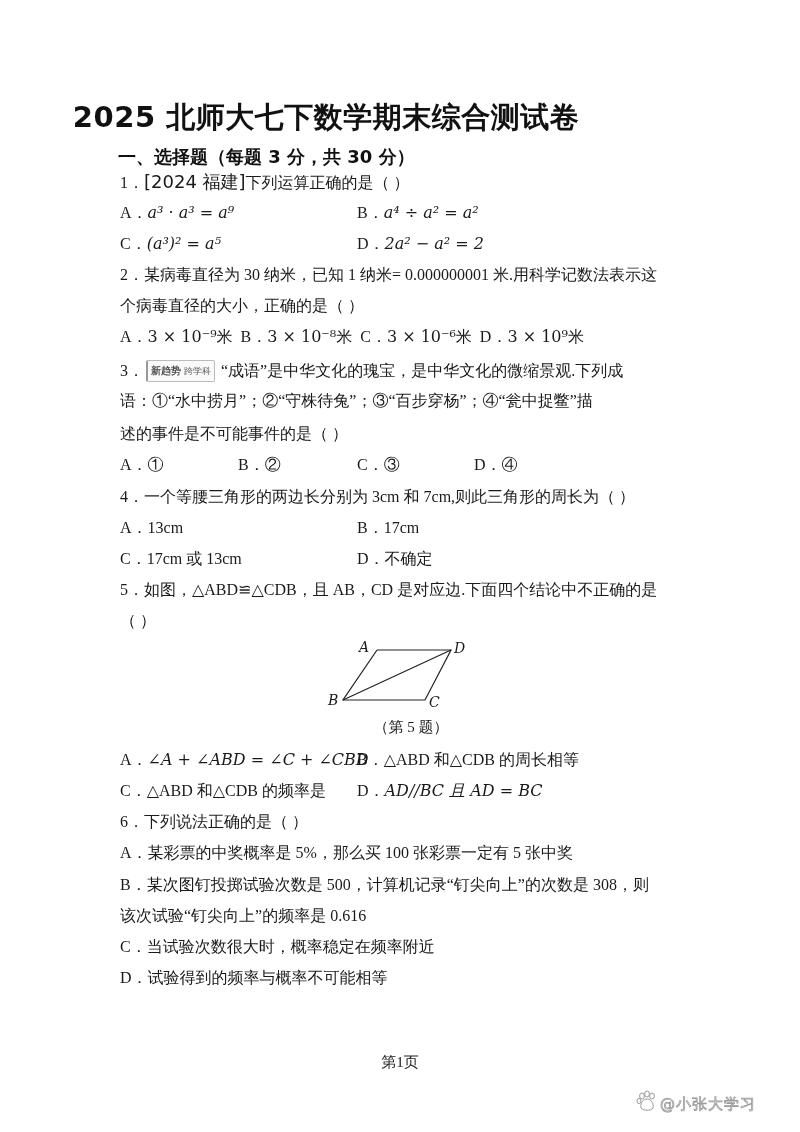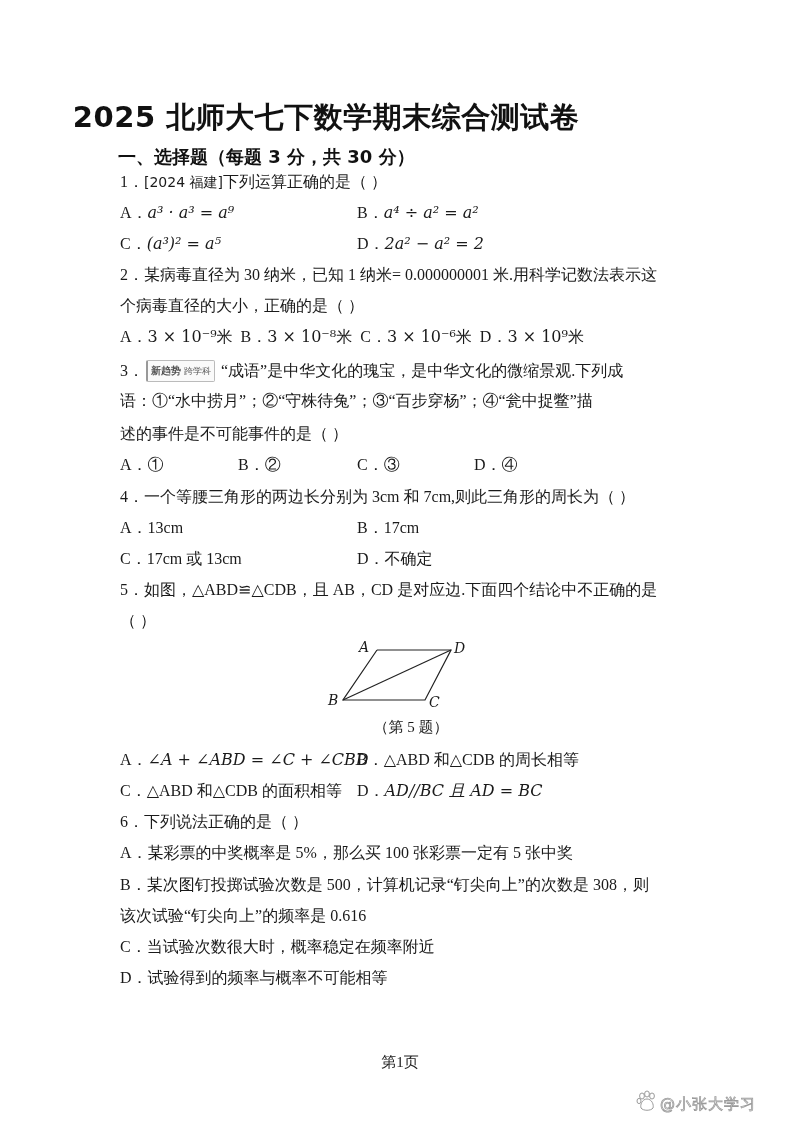--- a/index.html
+++ b/index.html
@@ -24,21 +24,21 @@
                -webkit-text-stroke: 0.8px #9a9a9a; letter-spacing: 1px; }
   .paw { display: inline-block; width: 22px; height: 22px; vertical-align: -3px; margin-right: 2px; }
 </style>
 </head>
 <body>
 
 <div class="abs title">2025 北师大七下数学期末综合测试卷</div>
 <div class="abs section">一、选择题（每题 3 分，共 30 分）</div>
 
 <div class="abs line" style="left:120px; top:172px;">
-  <span>1．</span><span style="font-family:'DejaVu Sans',sans-serif;font-size:14px;">[2024 福建]</span><span>下列运算正确的是（  ）</span>
+  <span>1．</span><span style="font-family:'DejaVu Sans',sans-serif;font-size:18px;">[2024 福建]</span><span>下列运算正确的是（  ）</span>
 </div>
 <div class="abs line" style="left:120px; top:203px;">
   <span>A．</span><span class="math">a³ · a³ = a⁹</span>
 </div>
 <div class="abs line" style="left:357px; top:203px;">
   <span>B．</span><span class="math">a⁴ ÷ a² = a²</span>
 </div>
 <div class="abs line" style="left:120px; top:234px;">
   <span>C．</span><span class="math">(a³)² = a⁵</span>
 </div>
@@ -87,21 +87,21 @@
   </svg>
   <span class="abs fig-label" style="left:34px; top:1px;">A</span>
   <span class="abs fig-label" style="left:129px; top:2px;">D</span>
   <span class="abs fig-label" style="left:3px; top:54px;">B</span>
   <span class="abs fig-label" style="left:104px; top:56px;">C</span>
 </div>
 <div class="abs caption">（第 5 题）</div>
 
 <div class="abs line" style="left:120px; top:750px;"><span>A．</span><span class="math">∠A + ∠ABD = ∠C + ∠CBD</span></div>
 <div class="abs line" style="left:357px; top:750px;"><span>B．</span><span>△ABD 和△CDB 的周长相等</span></div>
-<div class="abs line" style="left:120px; top:781px;"><span>C．</span><span>△ABD 和△CDB 的面积相等</span></div>
+<div class="abs line" style="left:120px; top:781px;"><span>C．</span><span>△ABD 和△CDB 的频率是</span></div>
 <div class="abs line" style="left:357px; top:781px;"><span>D．</span><span class="math">AD//BC 且 AD = BC</span></div>
 
 <div class="abs line" style="left:120px; top:812px;">
   <span>6．</span><span>下列说法正确的是（  ）</span>
 </div>
 <div class="abs line" style="left:120px; top:843px;"><span>A．</span><span>某彩票的中奖概率是 5%，那么买 100 张彩票一定有 5 张中奖</span></div>
 <div class="abs line" style="left:120px; top:875px;text-align:right;"><span>B．</span><span>某次图钉投掷试验次数是 500，计算机记录“钉尖向上”的次数是 308，则</span></div>
 <div class="abs line" style="left:120px; top:906px;">该次试验“钉尖向上”的频率是 0.616</div>
 <div class="abs line" style="left:120px; top:937px;"><span>C．</span><span>当试验次数很大时，概率稳定在频率附近</span></div>
 <div class="abs line" style="left:120px; top:968px;"><span>D．</span><span>试验得到的频率与概率不可能相等</span></div>

